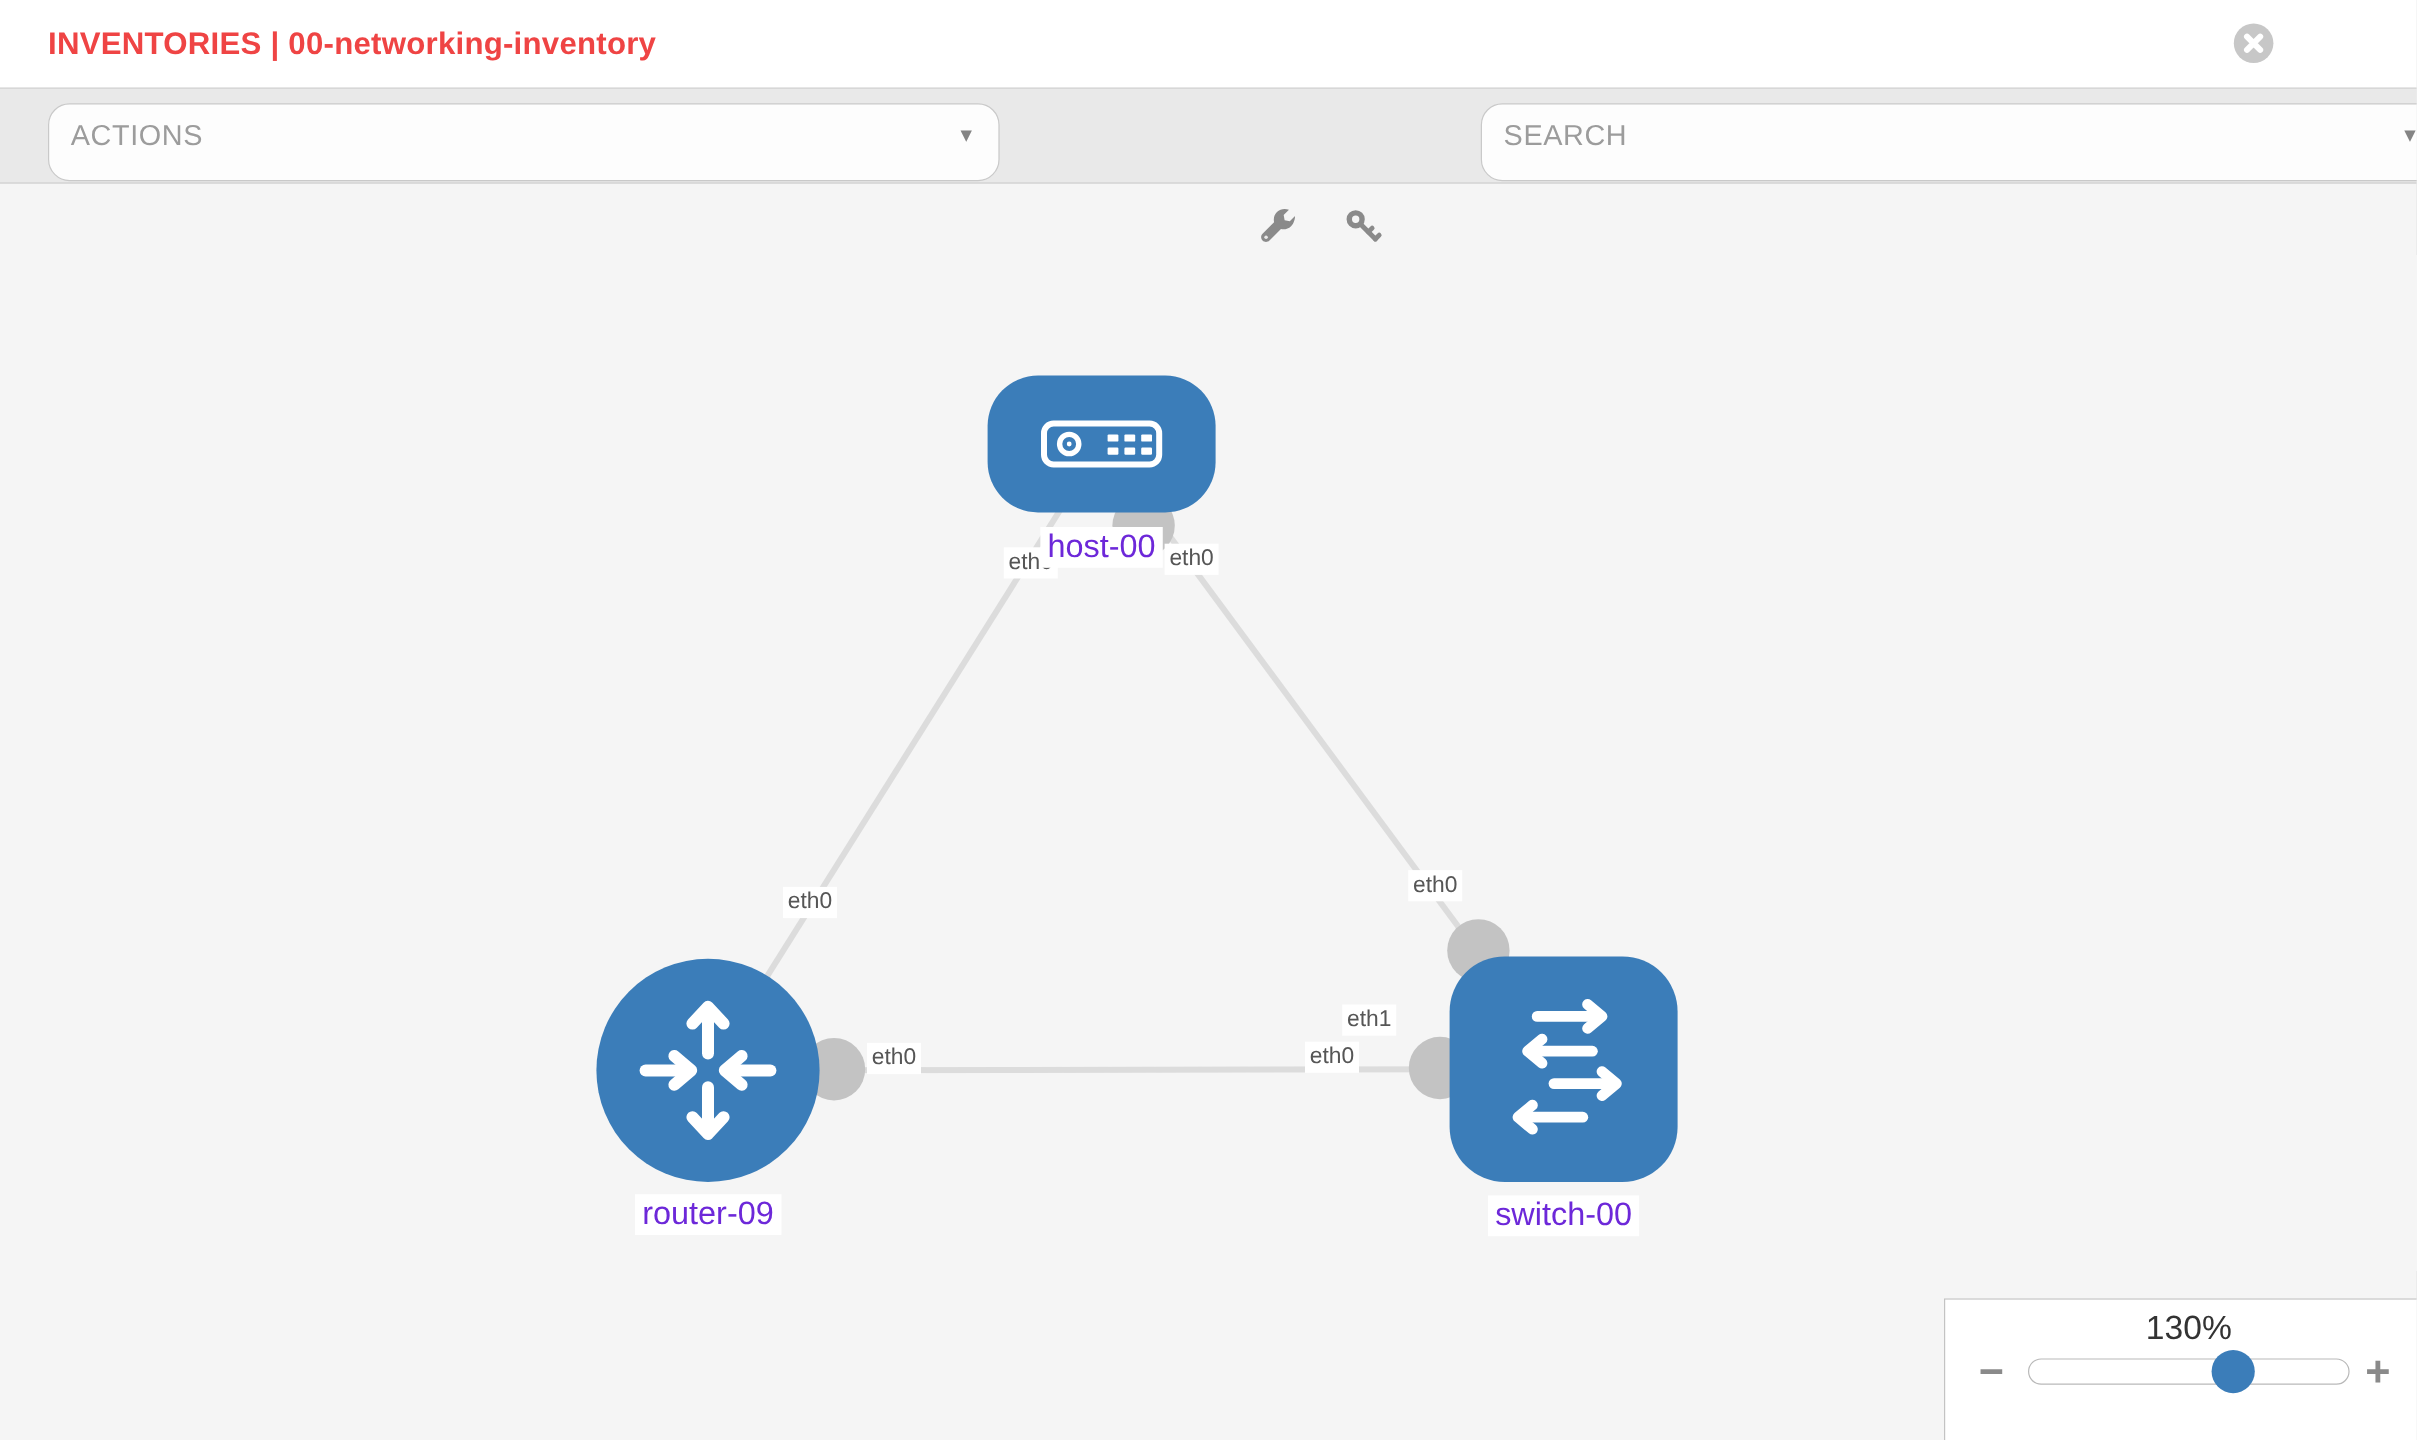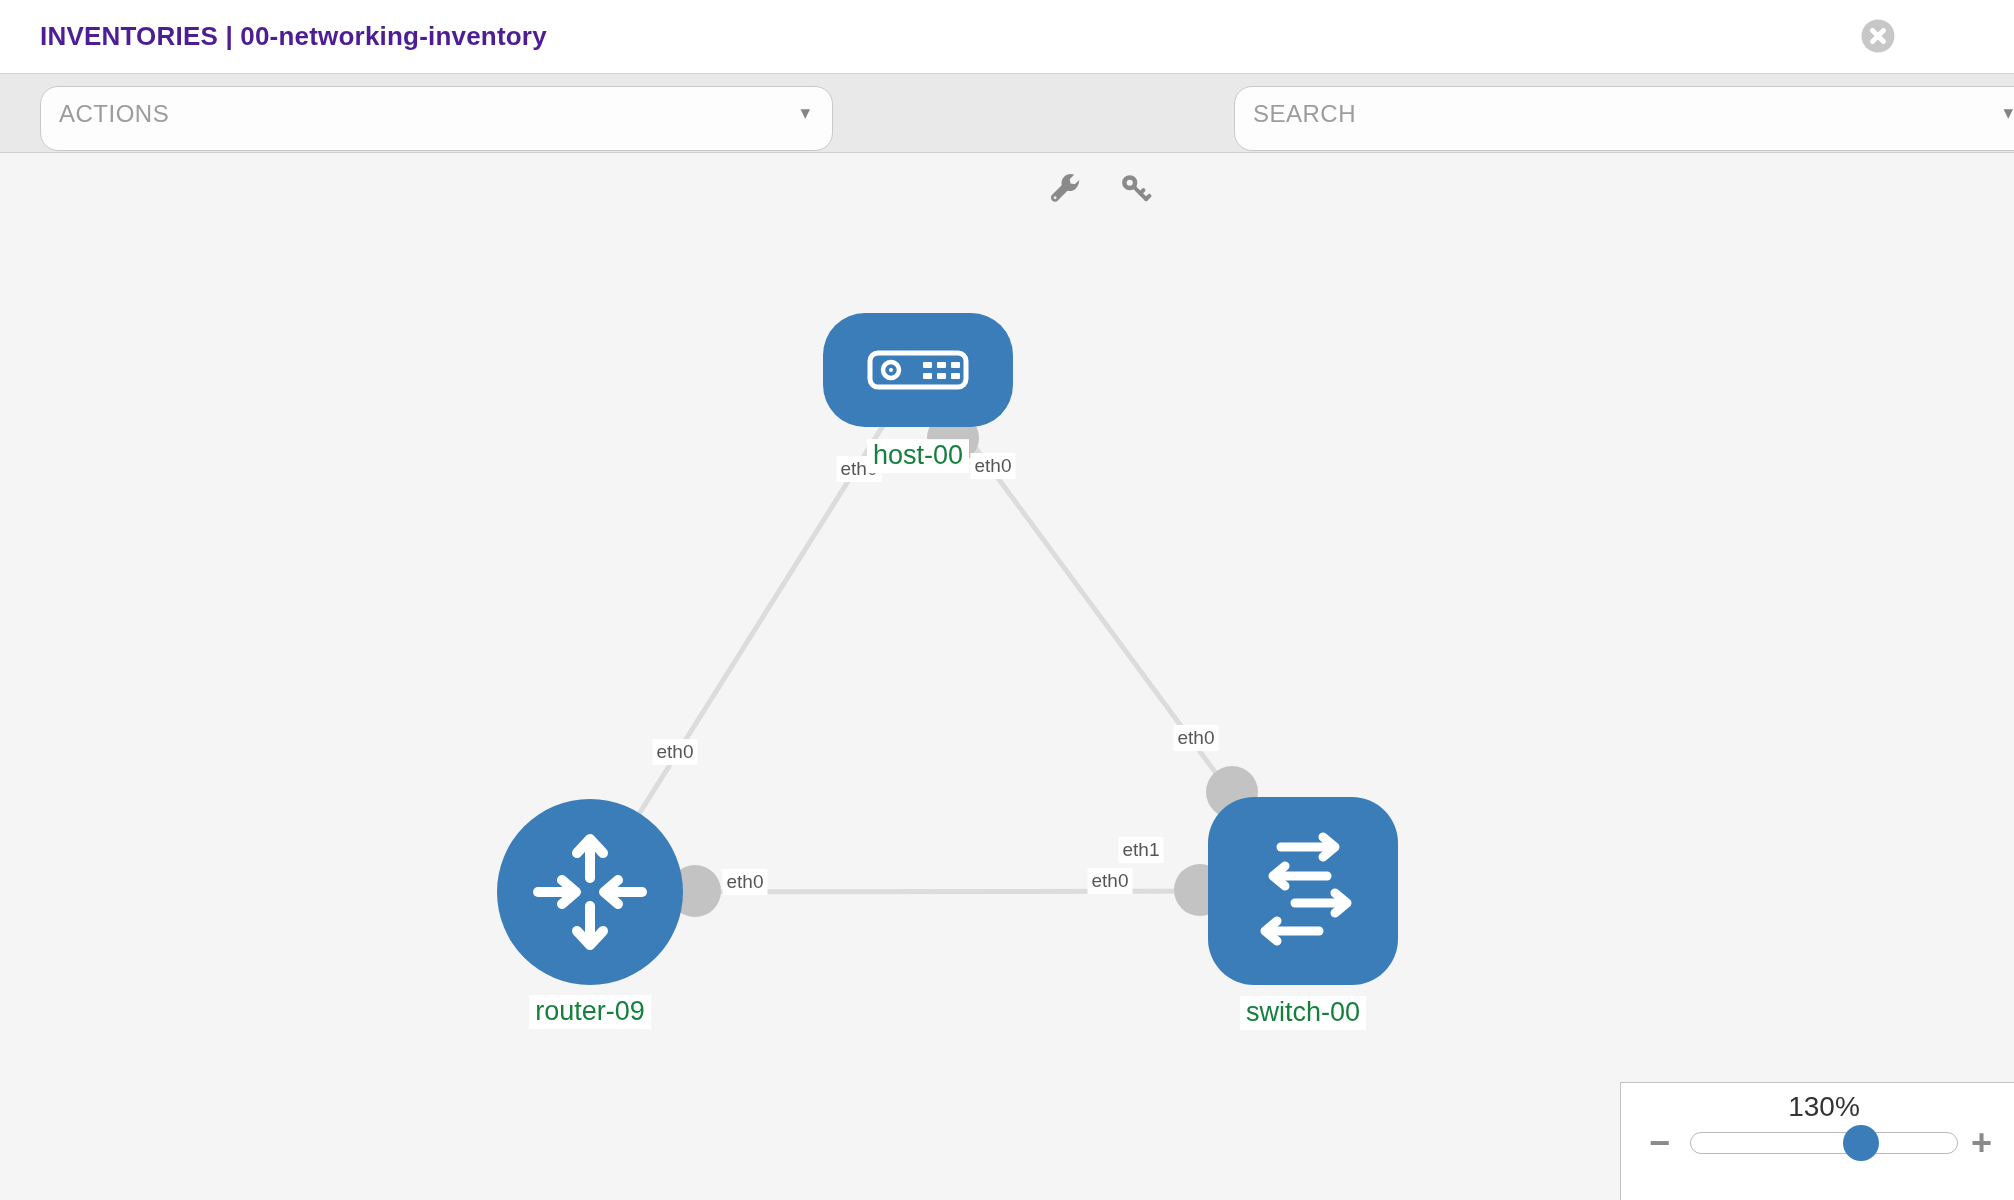--- a/index.html
+++ b/index.html
@@ -1,21 +1,21 @@
 <!DOCTYPE html>
 <html><head>
 <meta charset="utf-8">
 <style>
   html,body{margin:0;padding:0;background:#ddd;}
   .screen{position:relative;width:2014px;height:1200px;background:#f5f5f5;overflow:hidden;
           font-family:"Liberation Sans","DejaVu Sans",sans-serif;}
   
   .header{position:absolute;left:0;top:0;width:100%;height:73px;background:#ffffff;}
   .title{position:absolute;left:40px;top:0;height:54px;line-height:73px;
-         font-size:26px;font-weight:700;color:#4c1d95;letter-spacing:.2px;}
+         font-size:26px;font-weight:700;color:#ef4444;letter-spacing:.2px;}
   .close-btn{position:absolute;left:1861px;top:19px;width:34px;height:34px;cursor:pointer;}
   
   .toolbar{position:absolute;left:0;top:73px;width:100%;height:80px;background:#e9e9e9;
            border-top:1px solid #d3d3d3;border-bottom:1px solid #cfcfcf;box-sizing:border-box;}
   .dropdown{position:absolute;top:12px;height:65px;background:#fdfdfd;border:1px solid #c9c9c9;
             border-radius:18px;box-sizing:border-box;cursor:pointer;}
   .dropdown.actions{left:40px;width:793px;}
   .dropdown.search{left:1234px;width:802px;}
   .dd-label{position:absolute;left:18px;top:0;height:54px;line-height:54px;
             font-size:24px;color:#9c9c9c;letter-spacing:.5px;}
@@ -23,21 +23,21 @@
   .tool-icon{position:absolute;top:99px;width:32px;height:32px;cursor:pointer;}
   .tool-icon.wrench{left:1050px;}
   .tool-icon.key{left:1120px;}
   
   .canvas{position:absolute;left:0;top:154px;width:2014px;height:1046px;}
   .topo-svg{position:absolute;left:0;top:0;}
   .label-layer{position:absolute;left:0;top:0;width:100%;height:100%;pointer-events:none;}
   .iface-label{position:absolute;transform:translate(-50%,-50%);background:#ffffff;
                color:#565656;font-size:19px;line-height:1.15;padding:2px 4px;white-space:nowrap;}
   .node-label{position:absolute;transform:translate(-50%,-50%);background:#ffffff;
-              color:#15803d;font-size:27px;line-height:1.1;padding:2px 6px;white-space:nowrap;}
+              color:#6d28d9;font-size:27px;line-height:1.1;padding:2px 6px;white-space:nowrap;}
   
   .zoom-panel{position:absolute;left:1620px;top:1082px;width:400px;height:124px;background:#ffffff;
               border:1px solid #c3c3c3;box-sizing:border-box;}
   .zoom-level{position:absolute;left:69px;top:8px;width:268px;text-align:center;
               font-size:28px;color:#333333;}
   .zoom-minus,.zoom-plus{position:absolute;top:38px;height:44px;line-height:44px;
               font-size:36px;font-weight:700;color:#8a8a8a;cursor:pointer;}
   .zoom-minus{left:28px;}
   .zoom-plus{left:350px;}
   .zoom-track{position:absolute;left:69px;top:49px;width:268px;height:22px;background:#ffffff;

